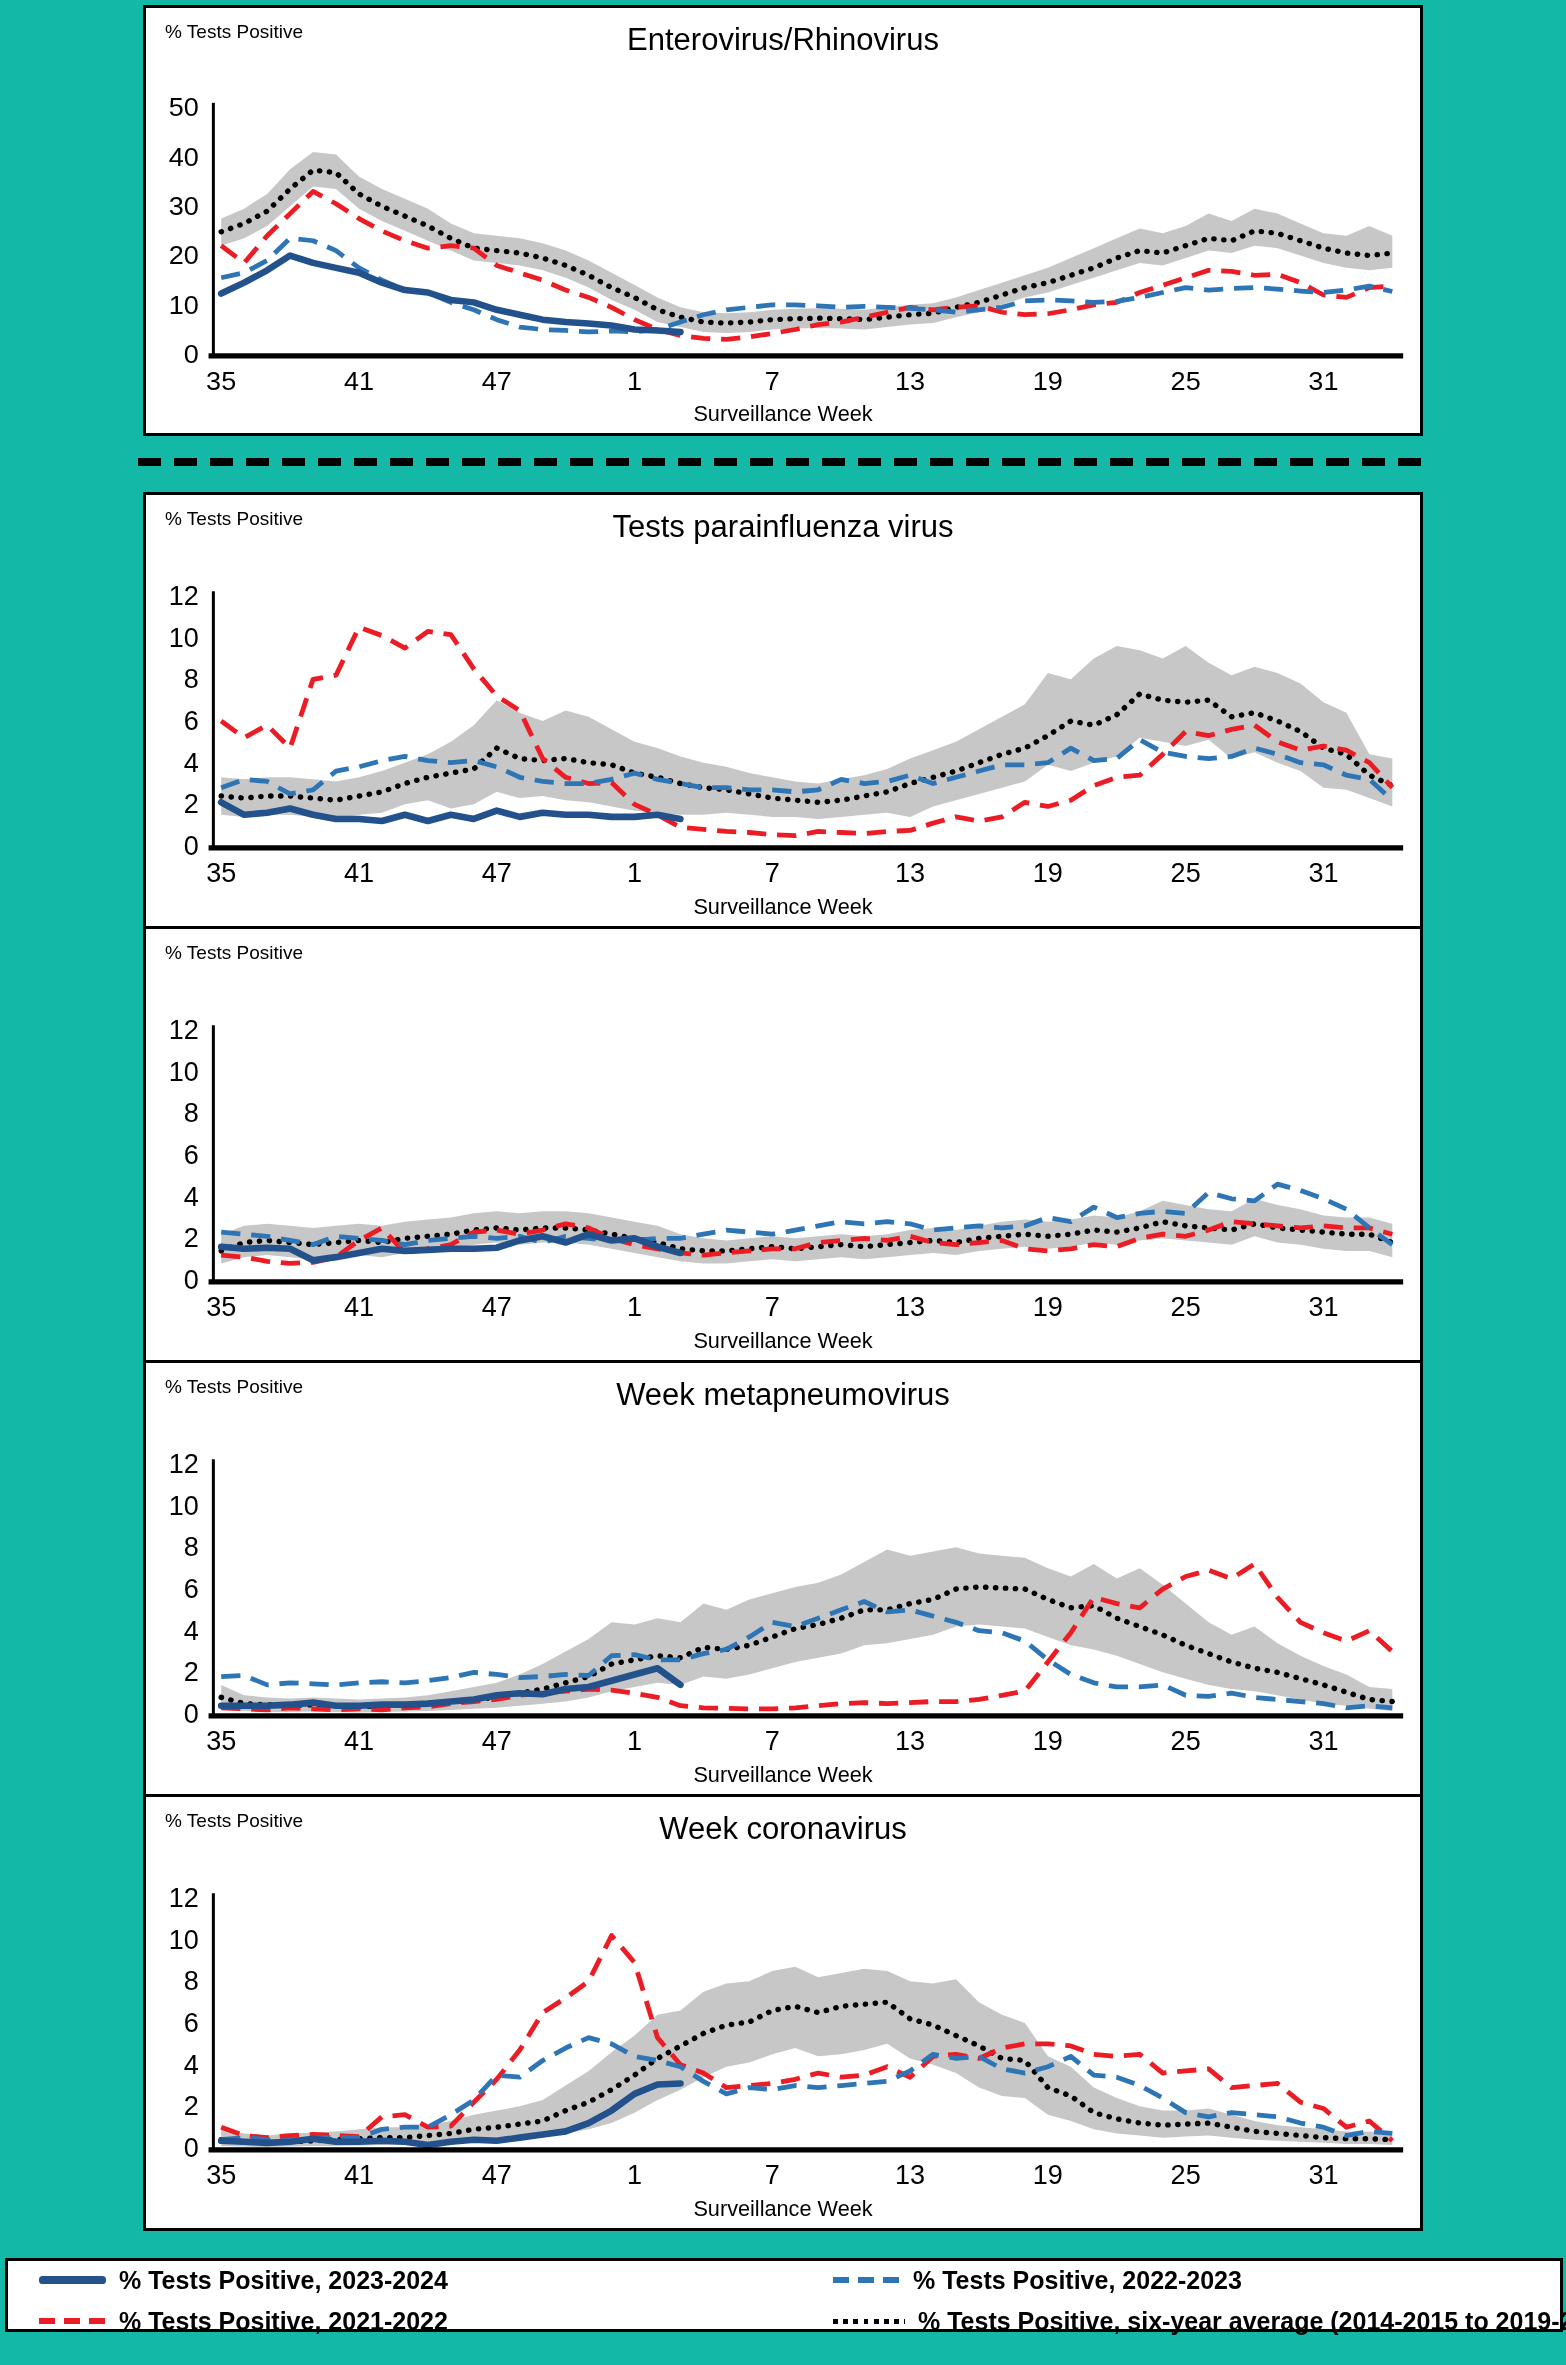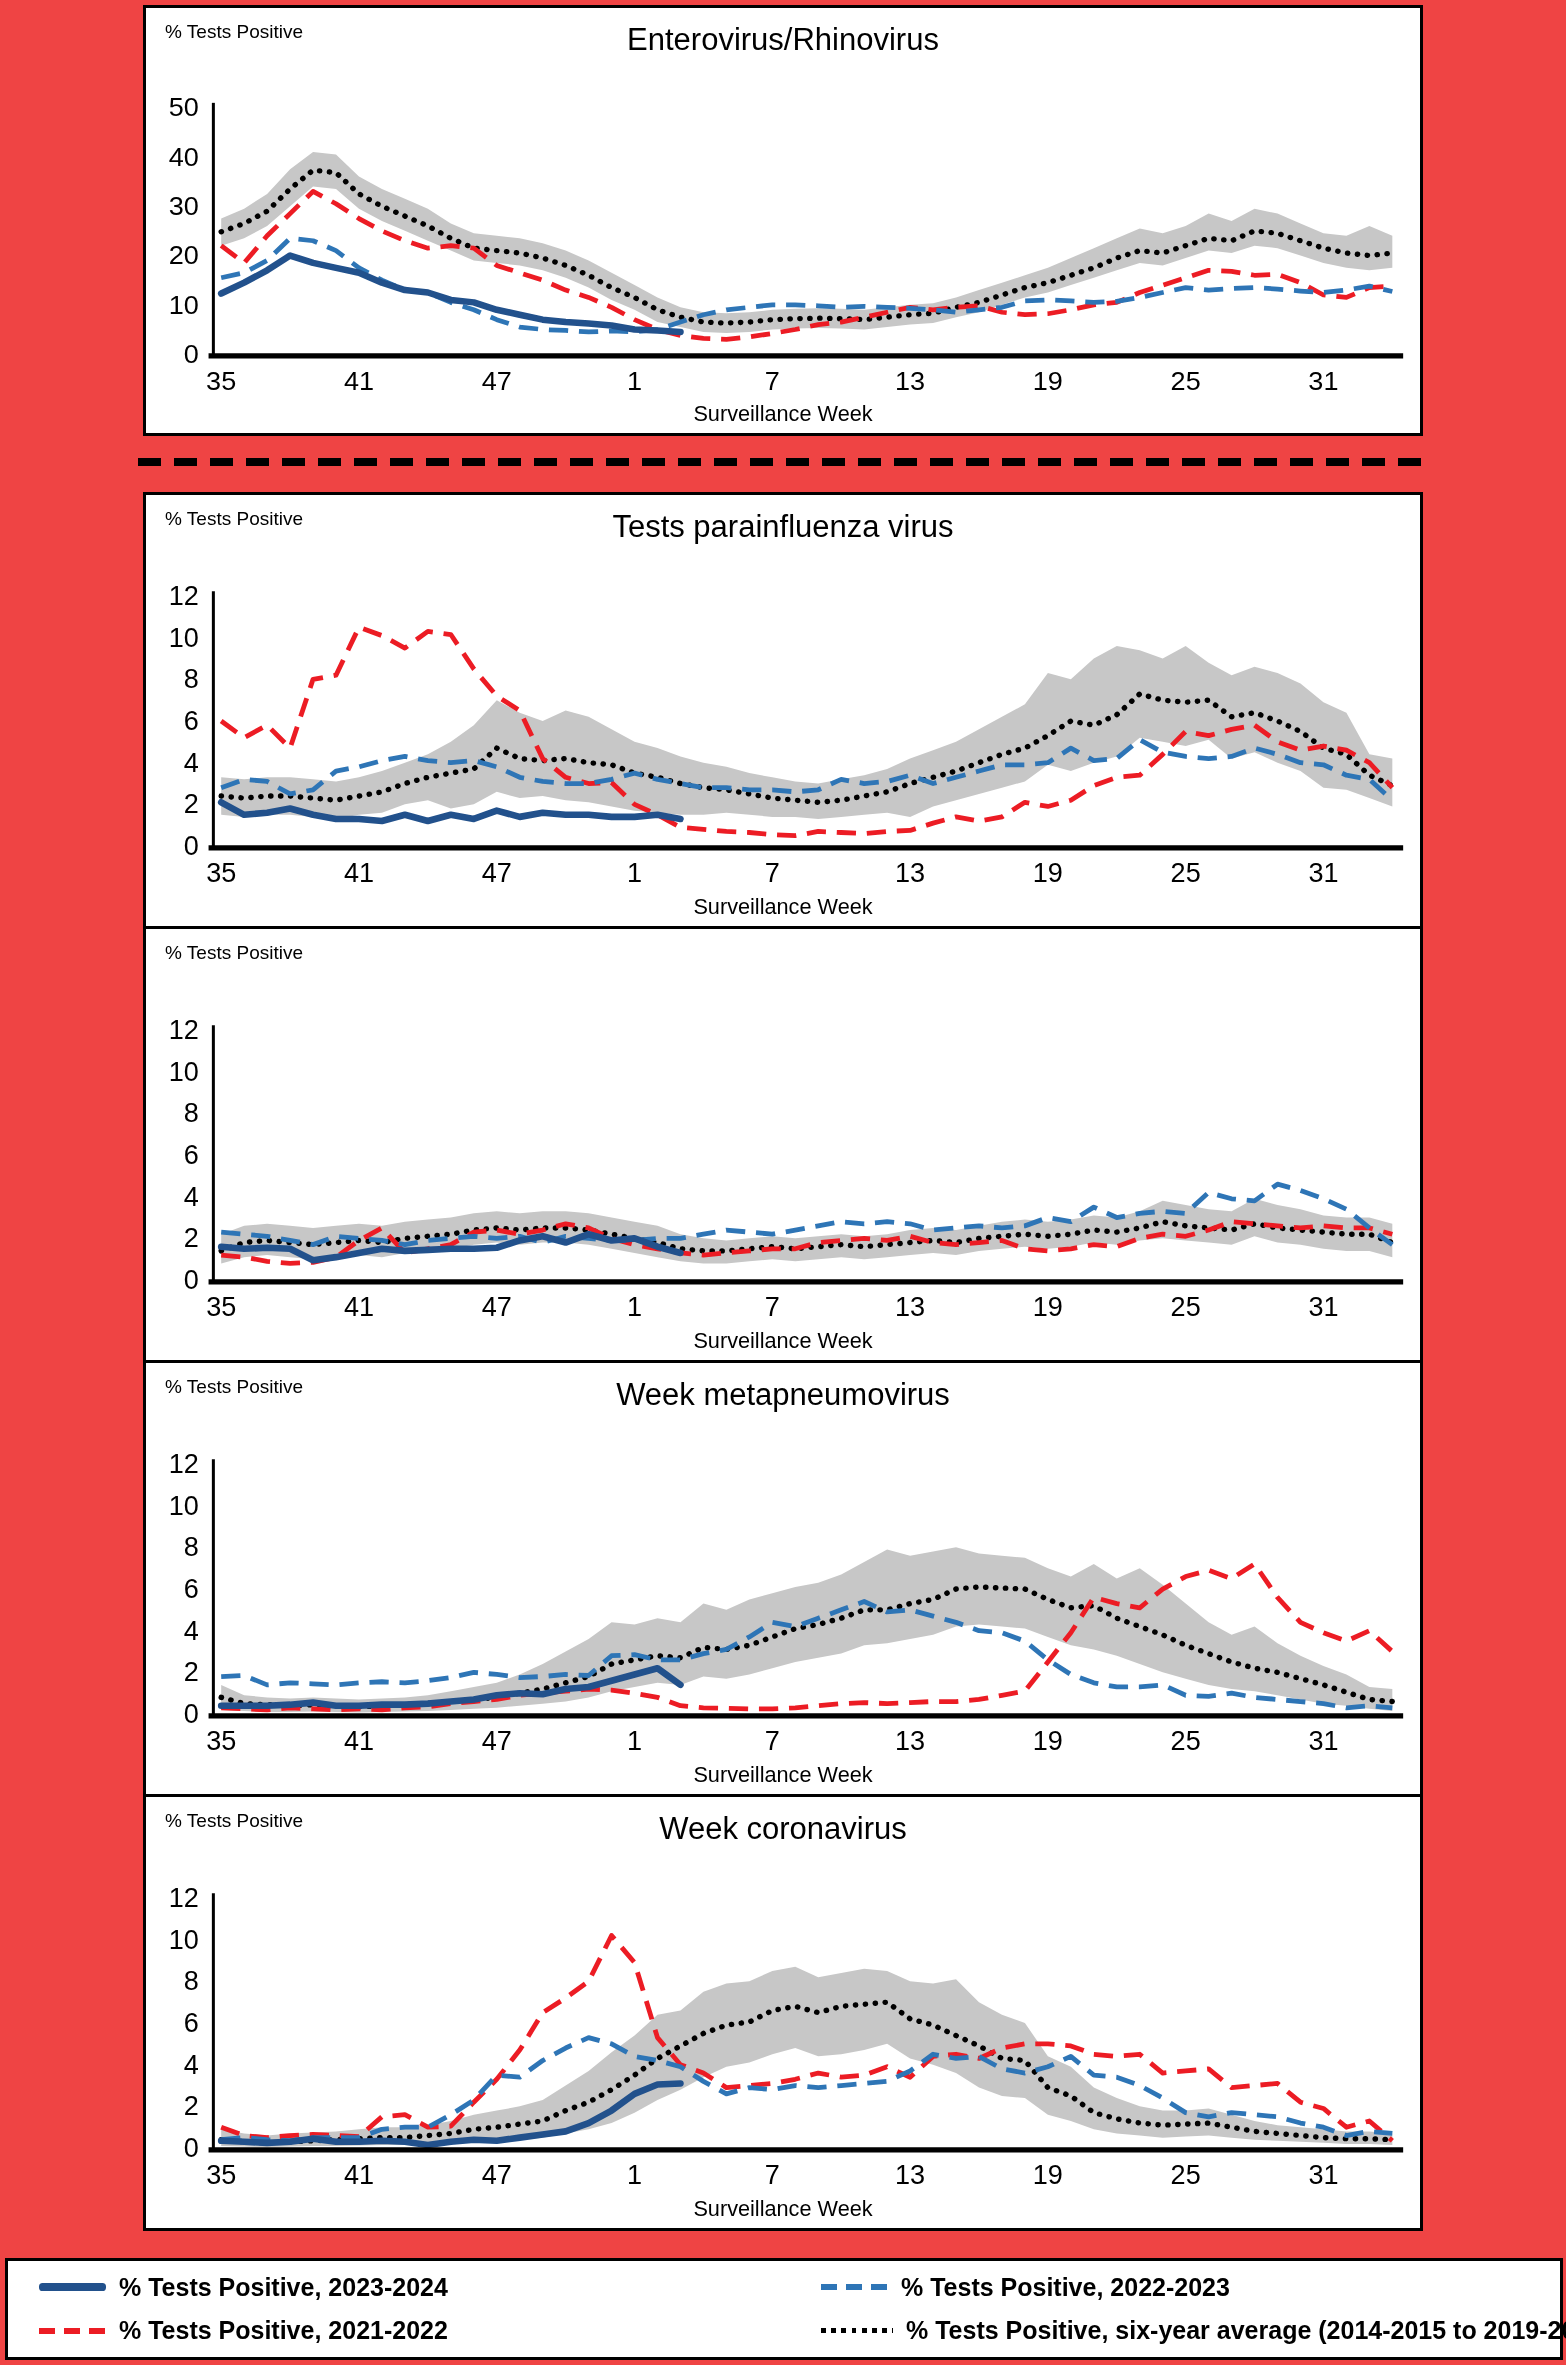--- a/index.html
+++ b/index.html
@@ -1,37 +1,37 @@
 <!DOCTYPE html>
 <html style="font-size:9.6px"><head>
 <meta charset="utf-8">
 <style>
   html,body{margin:0;padding:0;background:#ffffff;}
   body{width:1566px;height:2366px;position:relative;font-family:"Liberation Sans",sans-serif;color:#000;}
-  .page{position:absolute;inset:0;background:#ef4444;}
+  .page{position:absolute;inset:0;background:#14b8a6;}
 
   .panel{position:absolute;left:143px;width:1280px;border:3px solid #000;background:#fff;box-sizing:border-box;}
   #panel-0{top:4.8px;height:431px;}
 
   .divider{position:absolute;left:138px;top:458px;width:1292px;height:7.8px;
     background:repeating-linear-gradient(90deg,#000 0 23px,transparent 23px 36px);}
 
   .panel-stack{position:absolute;left:143px;top:492px;width:1280px;}
   .panel-stack .panel{position:relative;left:0;height:437px;margin-top:-3px;}
   .panel-stack .panel:first-child{margin-top:0;}
 
   .ylabel{position:absolute;left:19px;top:13.2px;font-size:19px;z-index:2;}
   .title{position:absolute;left:0;right:0;top:14.4px;text-align:center;font-size:31px;z-index:2;}
   .xlabel{position:absolute;left:0;right:0;bottom:6px;text-align:center;font-size:21.7px;z-index:2;margin-top:21px;}
   svg.plot{position:absolute;inset:0;width:100%;height:100%;z-index:1;}
   svg text{font-family:"Liberation Sans",sans-serif;fill:#000;}
 
-  .legend{position:absolute;left:4.8px;top:2258px;width:1558px;height:102px;border:3.6px solid #000;
+  .legend{position:absolute;left:4.8px;top:2258px;width:1558px;height:74px;border:3.6px solid #000;
     box-sizing:border-box;display:grid;grid-template-columns:782px 1fr;grid-auto-rows:1fr;
-    align-items:center;padding:4.8px 6px 4.8px 31px;background:#fff;}
+    align-items:center;padding:4.8px 6px 4.8px 31px;background:#fff;gap:12px;}
   .legend-item{display:flex;align-items:center;gap:13.2px;font-size:25px;font-weight:bold;white-space:nowrap;}
   .swatch{flex:0 0 67px;width:67px;border-radius:3.6px;}
   .swatch.solid{height:7.8px;}
   .swatch.dashed{height:6px;border-radius:0;}
   .swatch.dotted{height:4.8px;border-radius:0;flex-basis:72px;width:72px;}
 </style>
 </head>
 <body>
 
 <div class="page">

